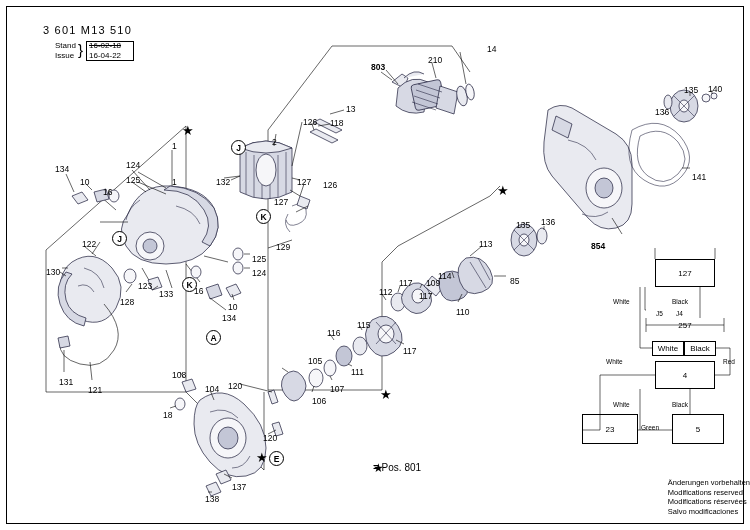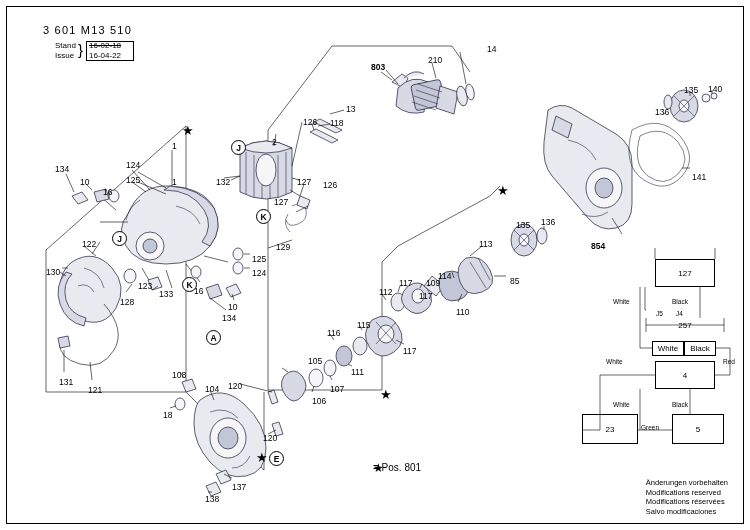--- a/index.html
+++ b/index.html
@@ -48,21 +48,21 @@
     font-size:8px;
   }
   .hdr-fig {
     position:absolute; left:100px; top:44px;
     border:2px solid #000; background:#fff;
     padding:3px 7px;
     font-size:11px; font-weight:bold;
   }
   
   .footer {
-    position:absolute; right:22px; bottom:14px;
+    position:absolute; right:0; bottom:14px;
     font-size:7.5px; line-height:9.5px; text-align:left;
   }
   .legend {
     position:absolute; left:373px; top:462px;
     font-size:10px;
   }
   .legend .star { font-size:12px; }
   .wd-box {
     position:absolute; border:1px solid #000; background:#fff;
     font-size:8px; display:flex; align-items:center; justify-content:center;

